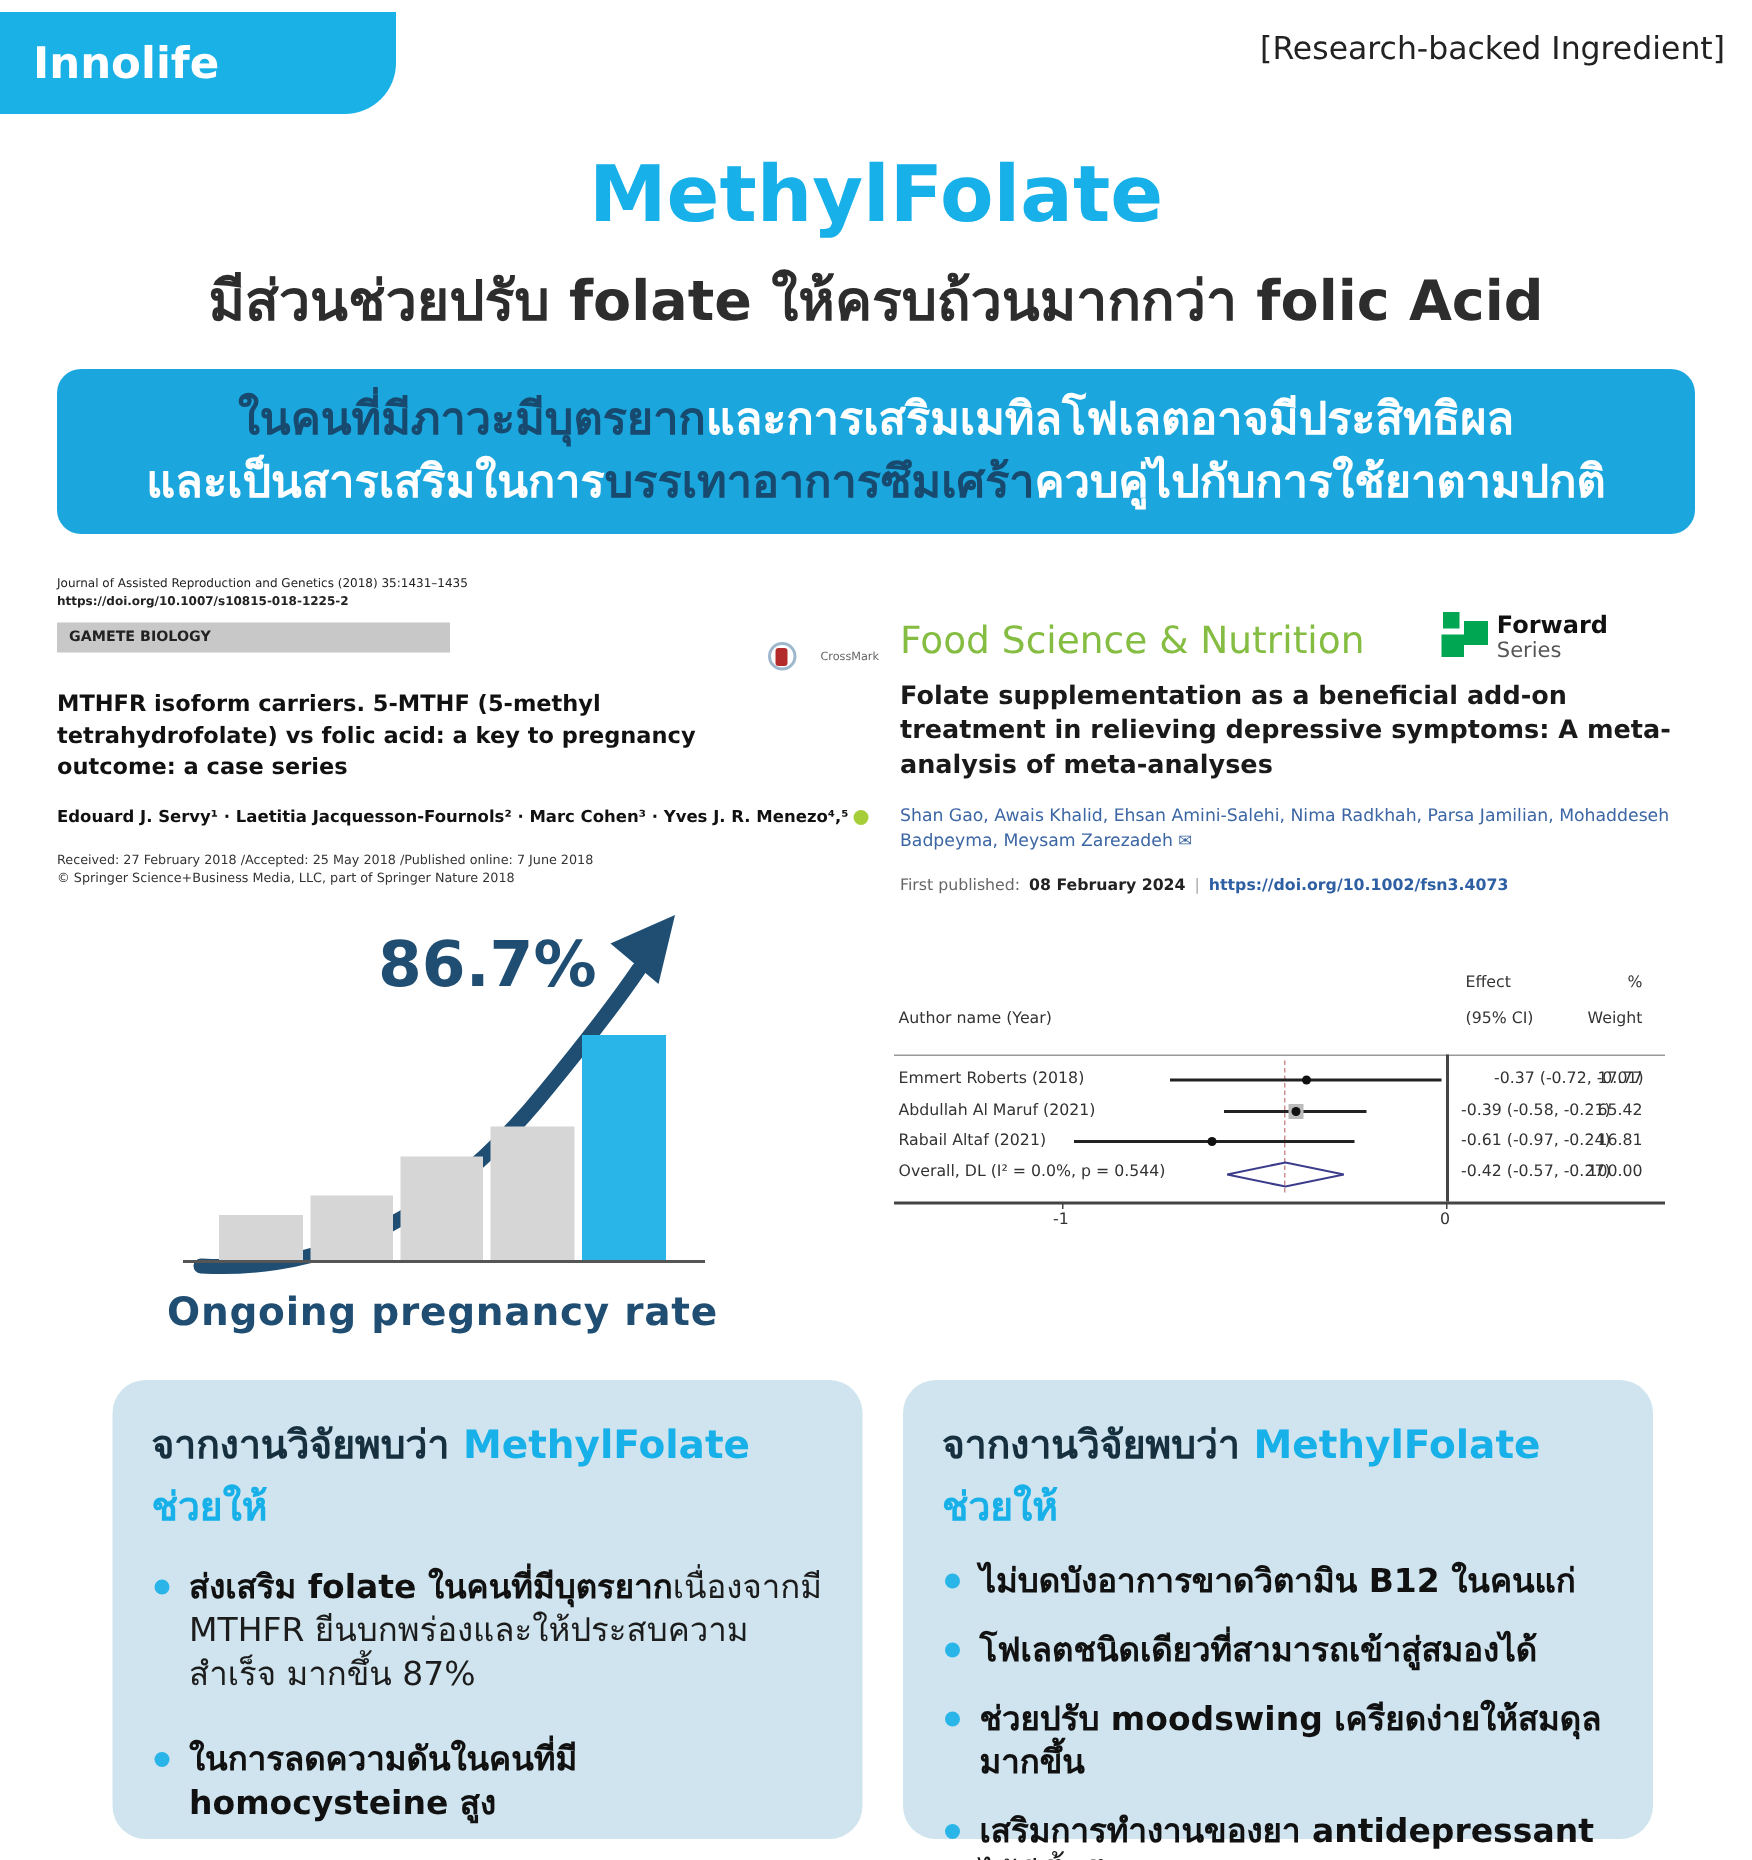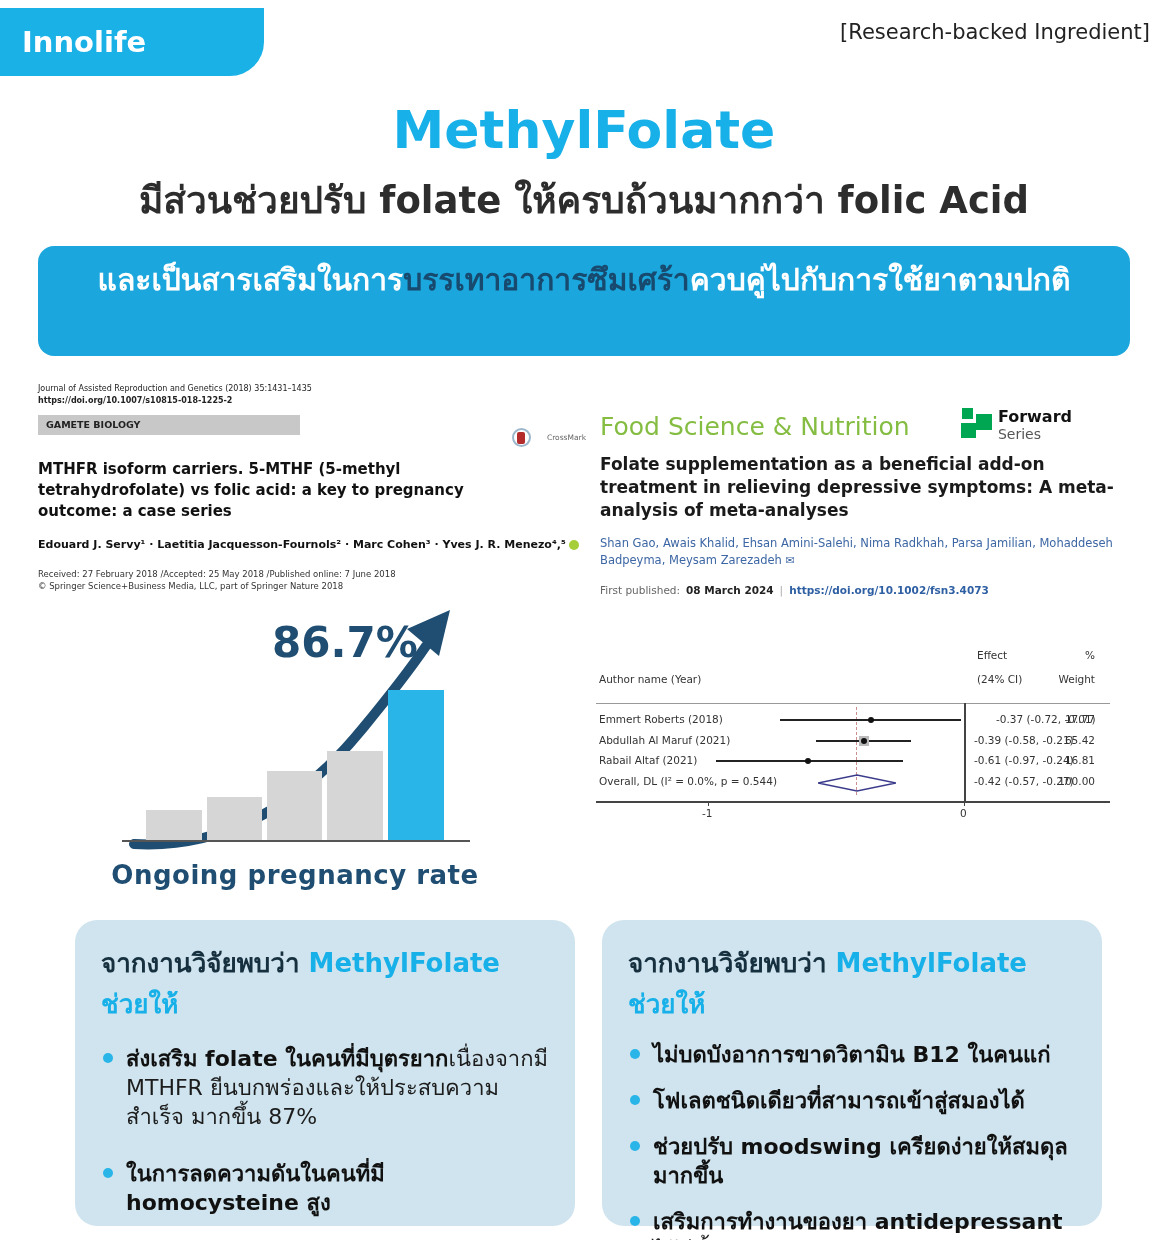--- a/index.html
+++ b/index.html
@@ -38,21 +38,21 @@
   .pauthors { margin-top:16px; font-size:11px; font-weight:bold; color:#111; }
   .orcid { display:inline-block; width:10px; height:10px; border-radius:50%; background:#a6ce39;
            vertical-align:middle; margin-left:3px; }
   .preceived { margin-top:18px; font-size:8.5px; color:#333; }
   .pcopy { font-size:8.5px; color:#333; margin-top:2px; }
 
   
   .bar { position:absolute; background:#d6d6d6; }
   .bar.hl-bar { background:#29b5e8; }
   .baseline { position:absolute; left:122px; top:840px; width:348px; height:2px; background:#555; }
-  .stat { position:absolute; left:252px; top:618px; font-size:42px; font-weight:bold; color:#1f4e72;margin-left:20px; }
+  .stat { position:absolute; left:252px; top:618px; font-size:42px; font-weight:bold; color:#1f4e72; }
   .chart-caption { position:absolute; left:110px; top:860px; width:370px; text-align:center;
                    font-size:26px; font-weight:bold; color:#1f4e72; letter-spacing:0.5px; }
   .arrow-svg { position:absolute; left:128px; top:596px; }
 
   
   .paper-right { position:absolute; left:600px; top:404px; width:552px; }
   .fsn { font-size:25px; color:#84bd41; font-weight:500; margin-top:8px; }
   .fwd { position:absolute; right:80px; top:4px; display:flex; gap:6px; }
   .fwd-squares { position:relative; width:31px; height:40px; }
   .fwd-squares i { position:absolute; background:#00a651; display:block; }
@@ -107,20 +107,23 @@
 <div class="page">
 
   <div class="badge">Innolife Solution</div>
   <div class="tag">[Research-backed Ingredient]</div>
 
   <div class="main-title">MethylFolate</div>
   <div class="subtitle">มีส่วนช่วยปรับ folate ให้ครบถ้วนมากกว่า folic Acid</div>
 
   <div class="banner">
     <div class="bl">
+      <span class="hl">ในคนที่มีภาวะมีบุตรยาก</span><span>และการเสริมเมทิลโฟเลตอาจมีประสิทธิผล</span>
+    </div>
+    <div class="bl">
       <span>และเป็นสารเสริมในการ</span><span class="hl">บรรเทาอาการซึมเศร้า</span><span>ควบคู่ไปกับการใช้ยาตามปกติ</span>
     </div>
   </div>
 
   <div class="paper-left">
     <div class="jline">Journal of Assisted Reproduction and Genetics (2018) 35:1431–1435</div>
     <div class="jdoi">https://doi.org/10.1007/s10815-018-1225-2</div>
     <div class="section-bar">GAMETE BIOLOGY</div>
     <div class="crossmark">
       <span class="cm-circle">
@@ -162,29 +165,29 @@
         <div class="ft2">Series</div>
       </span>
     </div>
     <div class="rtitle">Folate supplementation as a beneficial add-on treatment in relieving depressive symptoms: A meta-analysis of meta-analyses</div>
     <div class="rauthors">
       <span>Shan Gao, Awais Khalid, Ehsan Amini-Salehi, Nima Radkhah, Parsa Jamilian, Mohaddeseh Badpeyma, Meysam Zarezadeh</span>
       <span class="mail">✉</span>
     </div>
     <div class="publine">
       <span>First published:</span>
-      <span class="pubdate">08 March 2024</span>
+      <span class="pubdate">08 February 2024</span>
       <span class="pubsep">|</span>
       <span class="pubdoi">https://doi.org/10.1002/fsn3.4073</span>
     </div>
   </div>
 
   <div class="forest">
     <div class="fp" style="left:381px; top:4px;">Effect</div>
-    <div class="fp" style="left:381px; top:28px;">(24% CI)</div>
+    <div class="fp" style="left:381px; top:28px;">(95% CI)</div>
     <div class="fp" style="right:15px; top:4px;">%</div>
     <div class="fp" style="right:15px; top:28px;">Weight</div>
     <div class="fp" style="left:3px; top:28px;">Author name (Year)</div>
     <div class="f-rule"></div>
     <div class="f-zero"></div>
     <div class="f-dash"></div>
 
     <div class="fp" style="left:3px; top:68px;">Emmert Roberts (2018)</div>
     <div class="f-ci" style="left:184px; top:74px; width:181px;"></div>
     <div class="f-dot" style="left:272px; top:72px;"></div>

